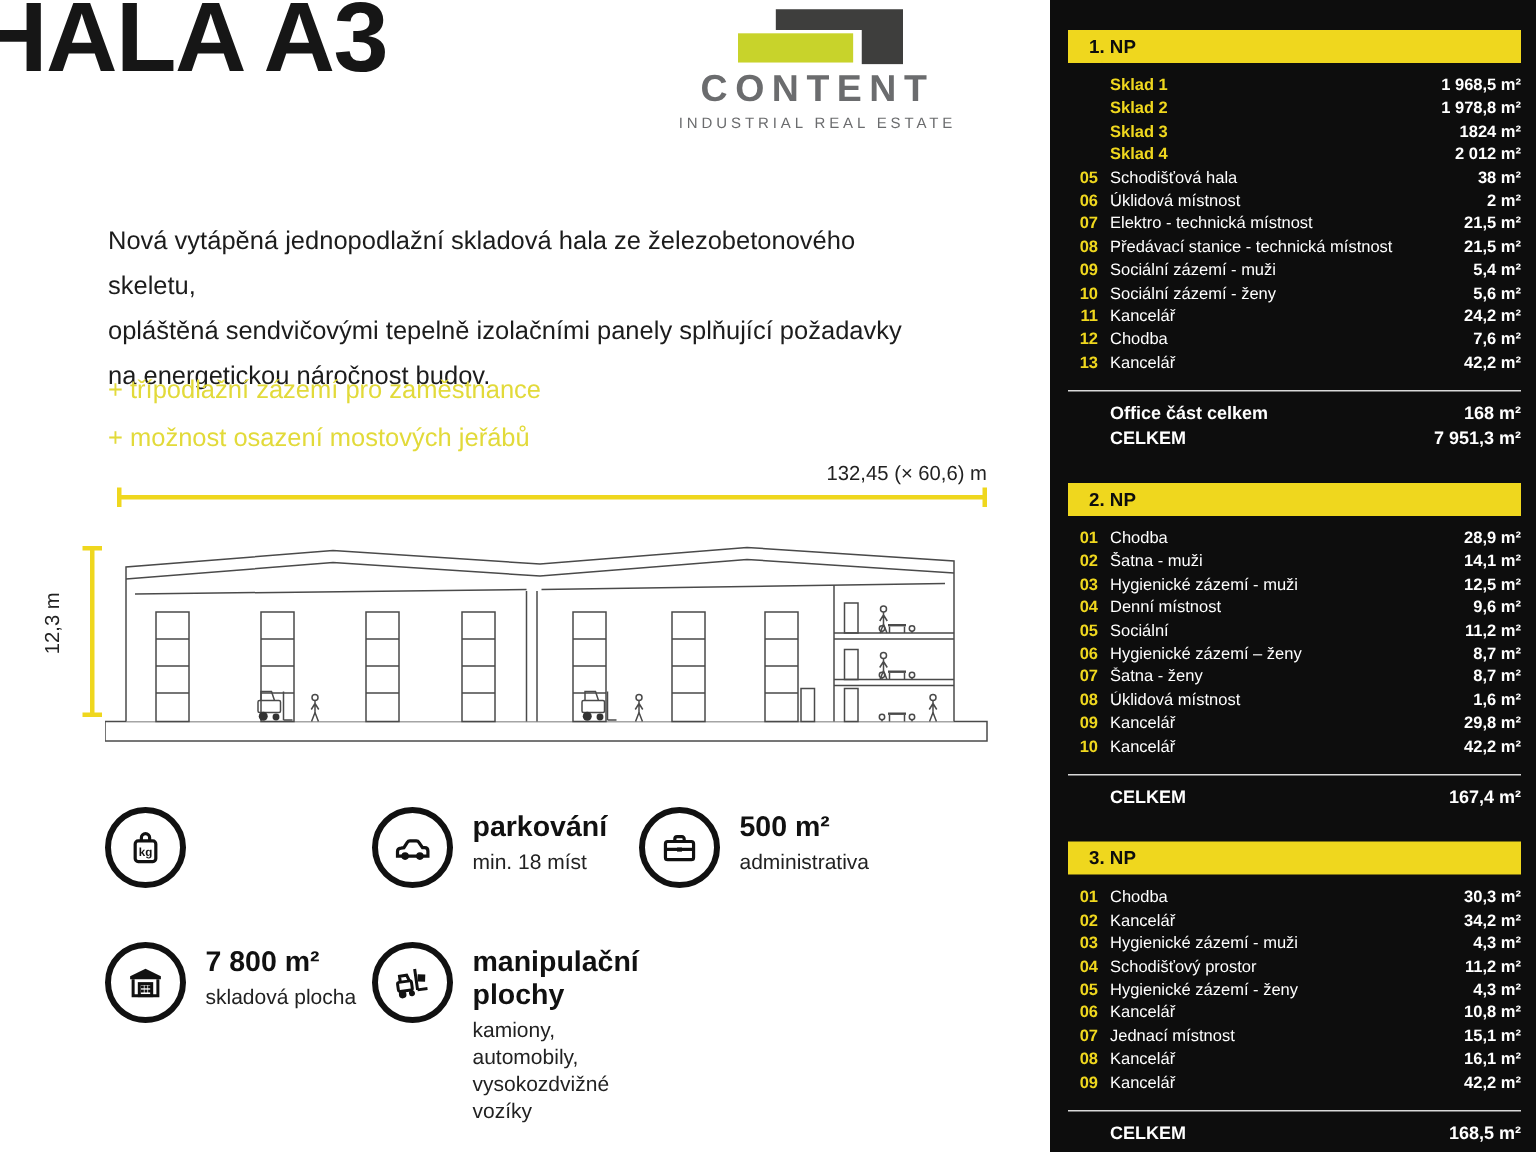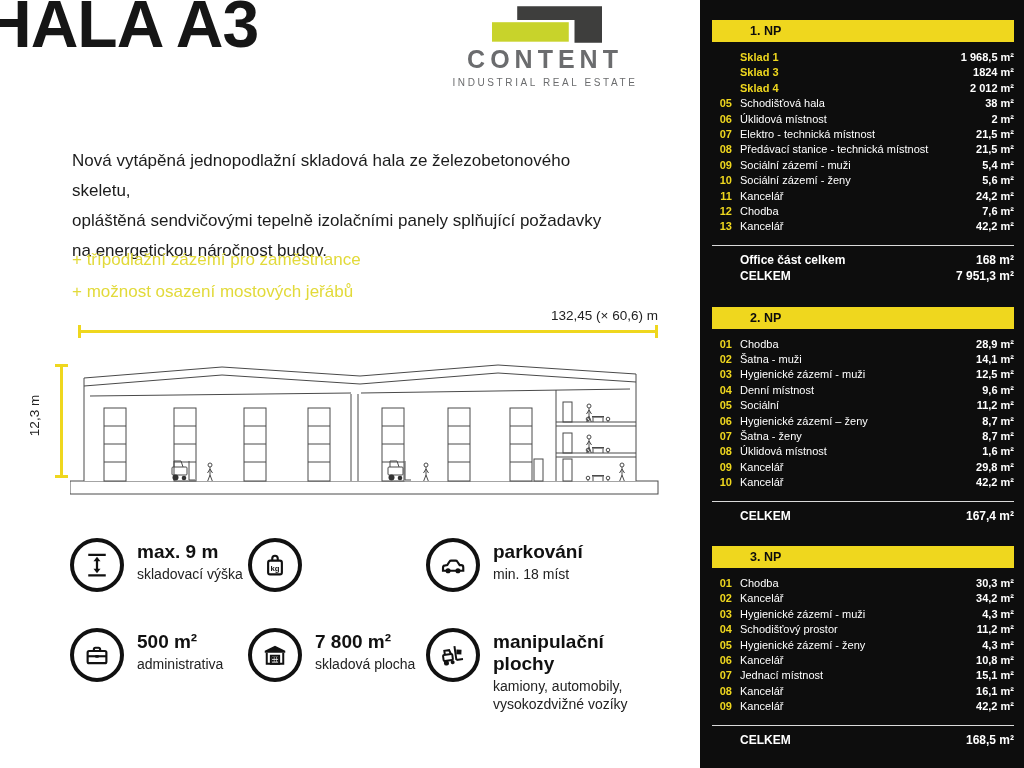--- a/index.html
+++ b/index.html
@@ -46,21 +46,21 @@
   .feature-icon { flex:0 0 54px; width:54px; height:54px; border:4px solid #111;
                   border-radius:50%; display:flex; align-items:center; justify-content:center; }
   .feature-title { font-size:19px; font-weight:700; color:#111; margin-top:3px; }
   .feature-sub { font-size:14px; color:#222; margin-top:2px; white-space:pre-line; line-height:18px; }
 
   
   .panel { position:absolute; left:700px; top:0; width:324px; height:768px; background:#0D0D0D;
            padding:20px 10px 0 12px; color:#fff; }
   .floor-section { margin-bottom:21px; }
   .floor-header { height:22px; background:#EFD71E; color:#0D0D0D; font-size:12.5px; font-weight:700;
-                  display:flex; align-items:center; padding-left:38px; margin-bottom:9px; }
+                  display:flex; align-items:center; padding-left:14px; margin-bottom:9px; }
   .floor-row { display:flex; align-items:baseline; height:15.4px; font-size:11px; }
   .row-num { width:20px; text-align:right; font-weight:700; color:#EFD71E; flex:0 0 20px; }
   .row-label { margin-left:8px; color:#fff; font-weight:400; flex:1 1 auto; white-space:nowrap;
                overflow:hidden; }
   .row-label.accent { color:#EFD71E; font-weight:700; }
   .row-value { margin-left:6px; font-weight:700; white-space:nowrap; }
   .floor-sep { border:0; border-top:1px solid #d9d9d9; margin:9px 0 7px 0; }
   .total-row { display:flex; align-items:baseline; height:16.5px; font-size:12px; font-weight:700; }
   .total-label { margin-left:8px; flex:1 1 auto; }
   .total-value { white-space:nowrap; }
@@ -168,34 +168,20 @@
         <use href="#person" x="552" y="131"></use>
 
       <use href="#forklift" x="102" y="131"></use>
       <use href="#person" x="140" y="131"></use>
       <use href="#forklift" x="318" y="131"></use>
       <use href="#person" x="356" y="131"></use>
     </svg>
 
     <div class="features">
 
-      <div class="feature">
-        <div class="feature-icon">
-          <svg width="30" height="30" viewBox="0 0 24 24" fill="none" stroke="#111" stroke-width="1.8">
-            <path d="M5,3.8 H19 M5,20.2 H19"></path>
-            <path d="M12,8.5 V15.5"></path>
-            <path d="M12,5.4 L9.2,9 H14.8 Z" fill="#111" stroke="none"></path>
-            <path d="M12,18.6 L9.2,15 H14.8 Z" fill="#111" stroke="none"></path>
-          </svg>
-        </div>
-        <div>
-          <div class="feature-title">max. 9 m</div>
-          <div class="feature-sub">skladovací výška</div>
-        </div>
-      </div>
 
       <div class="feature">
         <div class="feature-icon">
           <svg width="30" height="30" viewBox="0 0 24 24" fill="none" stroke="#111" stroke-width="1.7">
             <rect x="6.5" y="8.5" width="11" height="11" rx="1.6"></rect>
             <path d="M9.8,8.5 V6.8 a2.2,2.2 0 0 1 4.4,0 V8.5"></path>
             <text x="12" y="16.4" font-size="6.2" font-weight="bold" fill="#111" stroke="none" text-anchor="middle" font-family="Liberation Sans, sans-serif">kg</text>
           </svg>
         </div>
       </div>
@@ -280,20 +266,25 @@
           <div class="floor-header">
             <span>1. NP</span>
           </div>
           <div class="floor-row">
             <span class="row-num"></span>
             <span class="row-label accent">Sklad 1</span>
             <span class="row-value">1 968,5 m²</span>
           </div>
           <div class="floor-row">
             <span class="row-num"></span>
+            <span class="row-label accent">Sklad 2</span>
+            <span class="row-value">1 978,8 m²</span>
+          </div>
+          <div class="floor-row">
+            <span class="row-num"></span>
             <span class="row-label accent">Sklad 3</span>
             <span class="row-value">1824 m²</span>
           </div>
           <div class="floor-row">
             <span class="row-num"></span>
             <span class="row-label accent">Sklad 4</span>
             <span class="row-value">2 012 m²</span>
           </div>
           <div class="floor-row">
             <span class="row-num">05</span>

